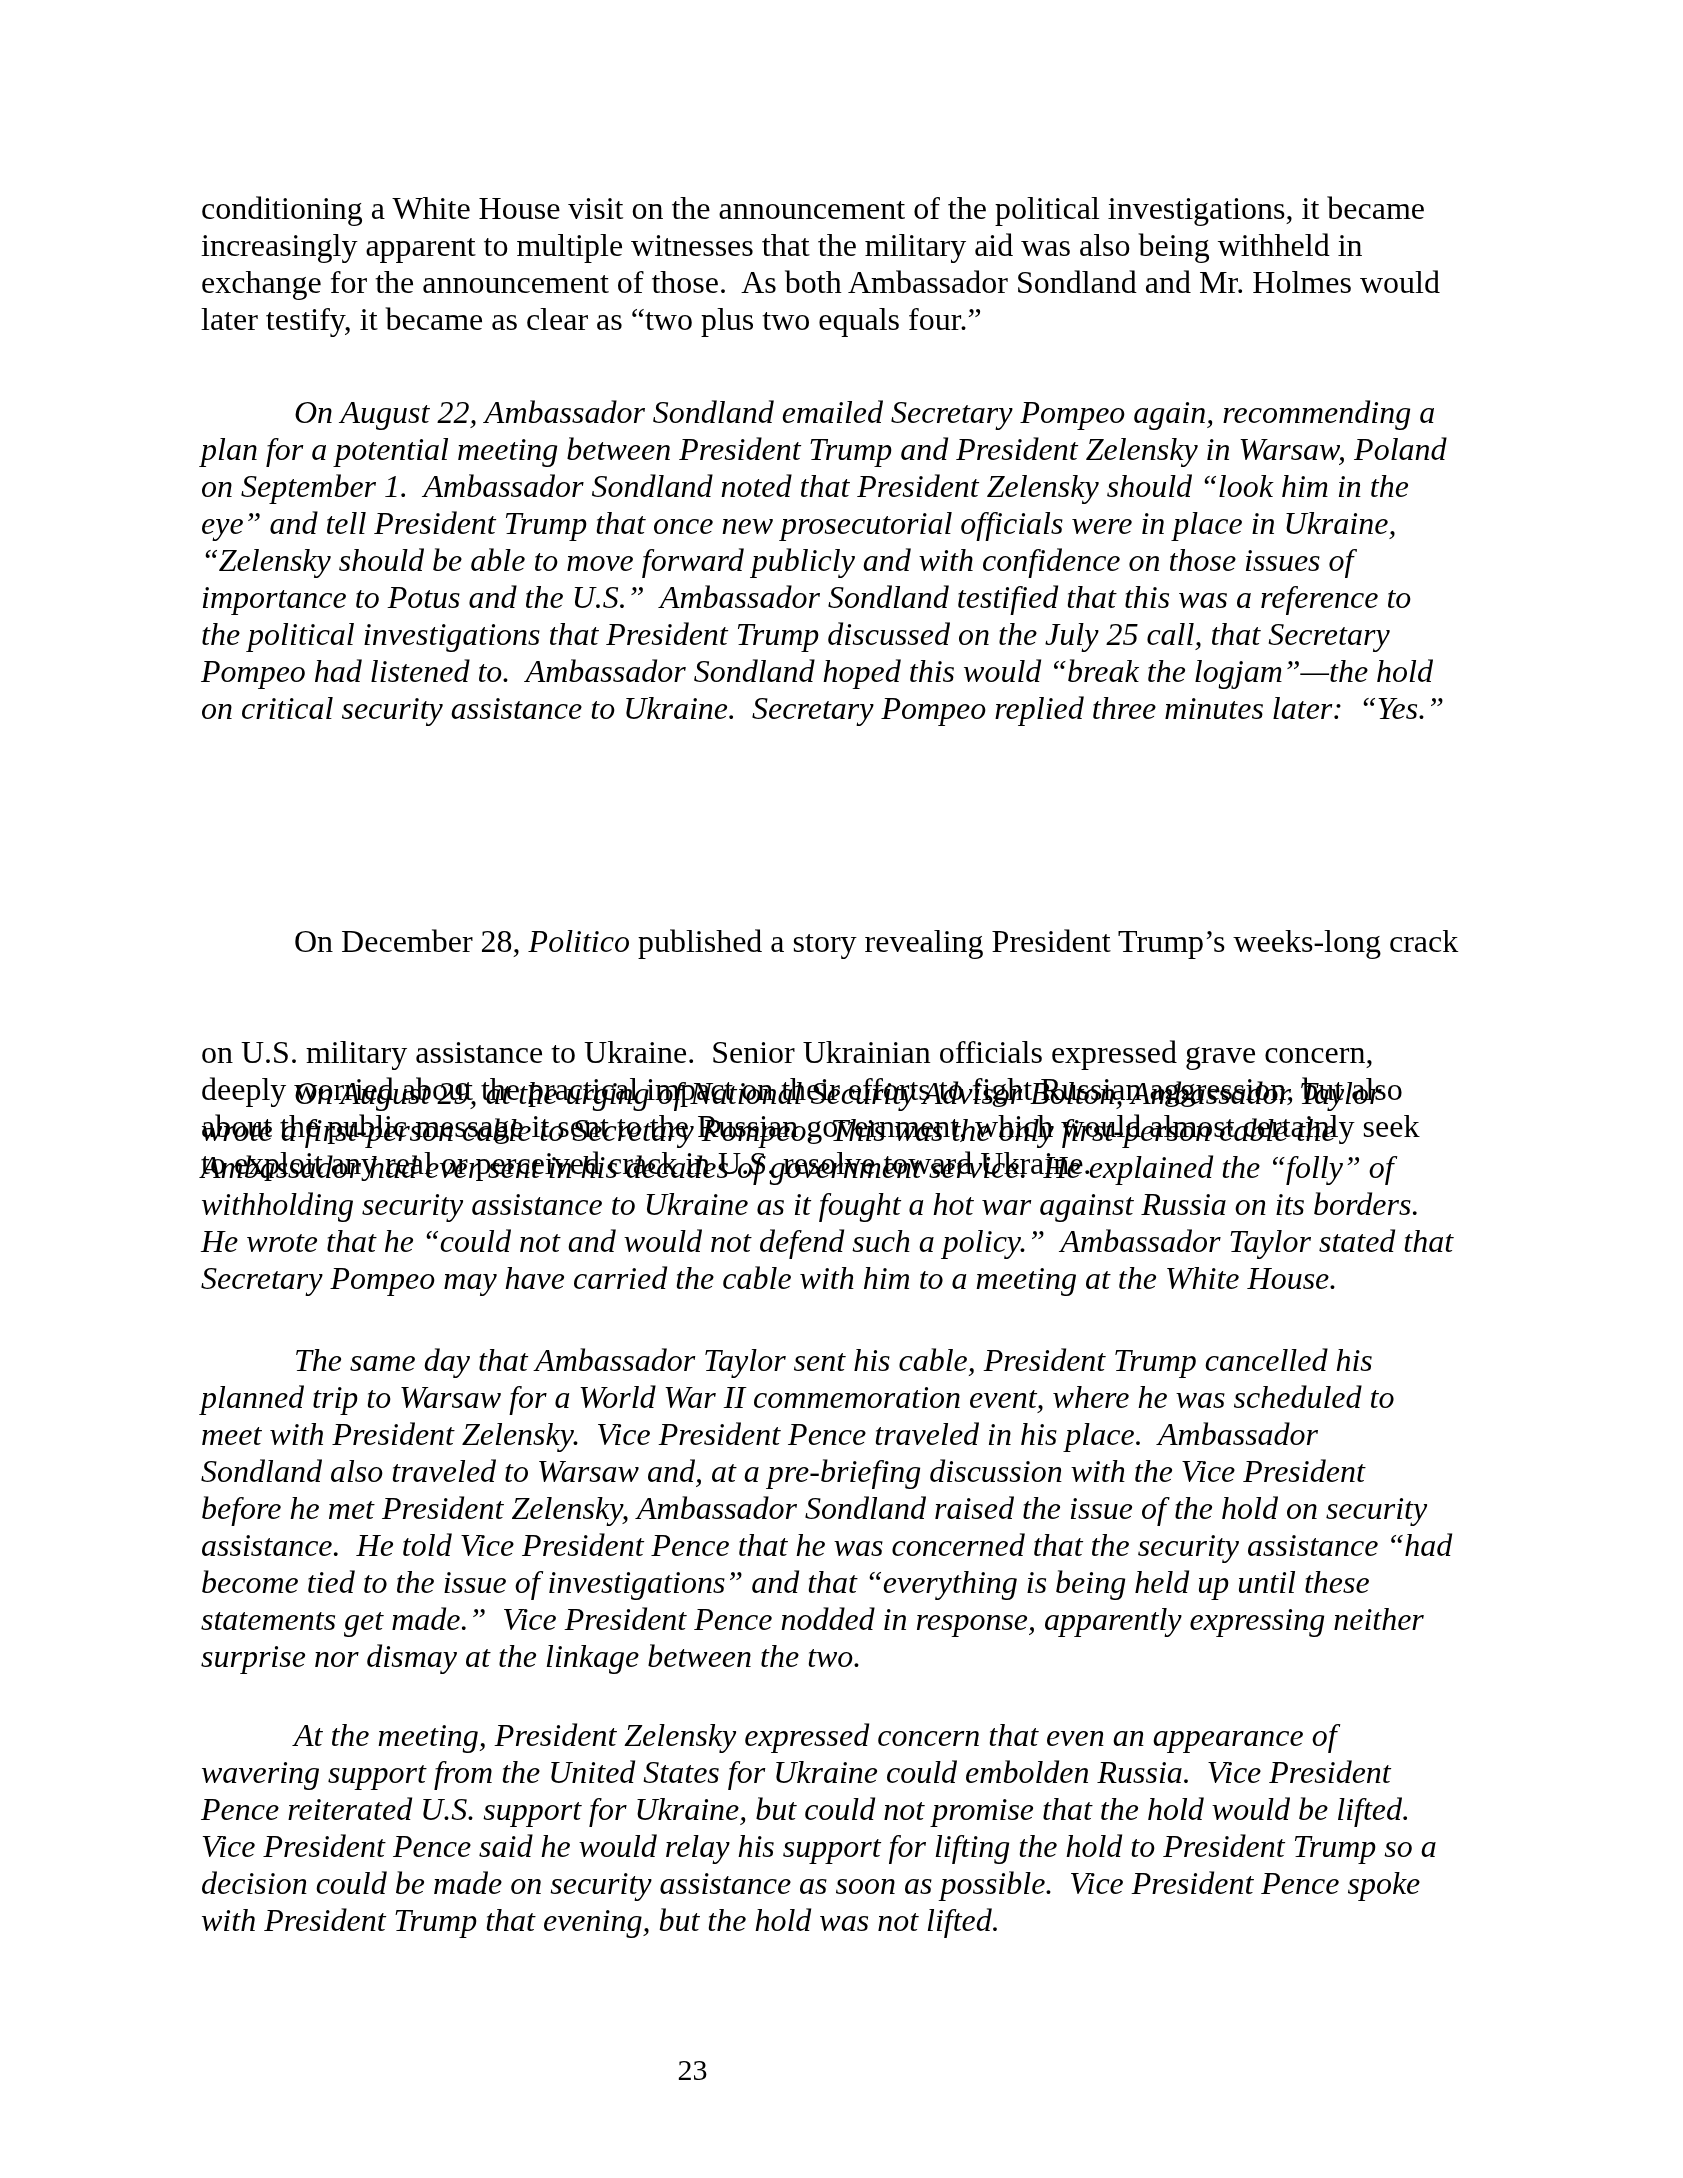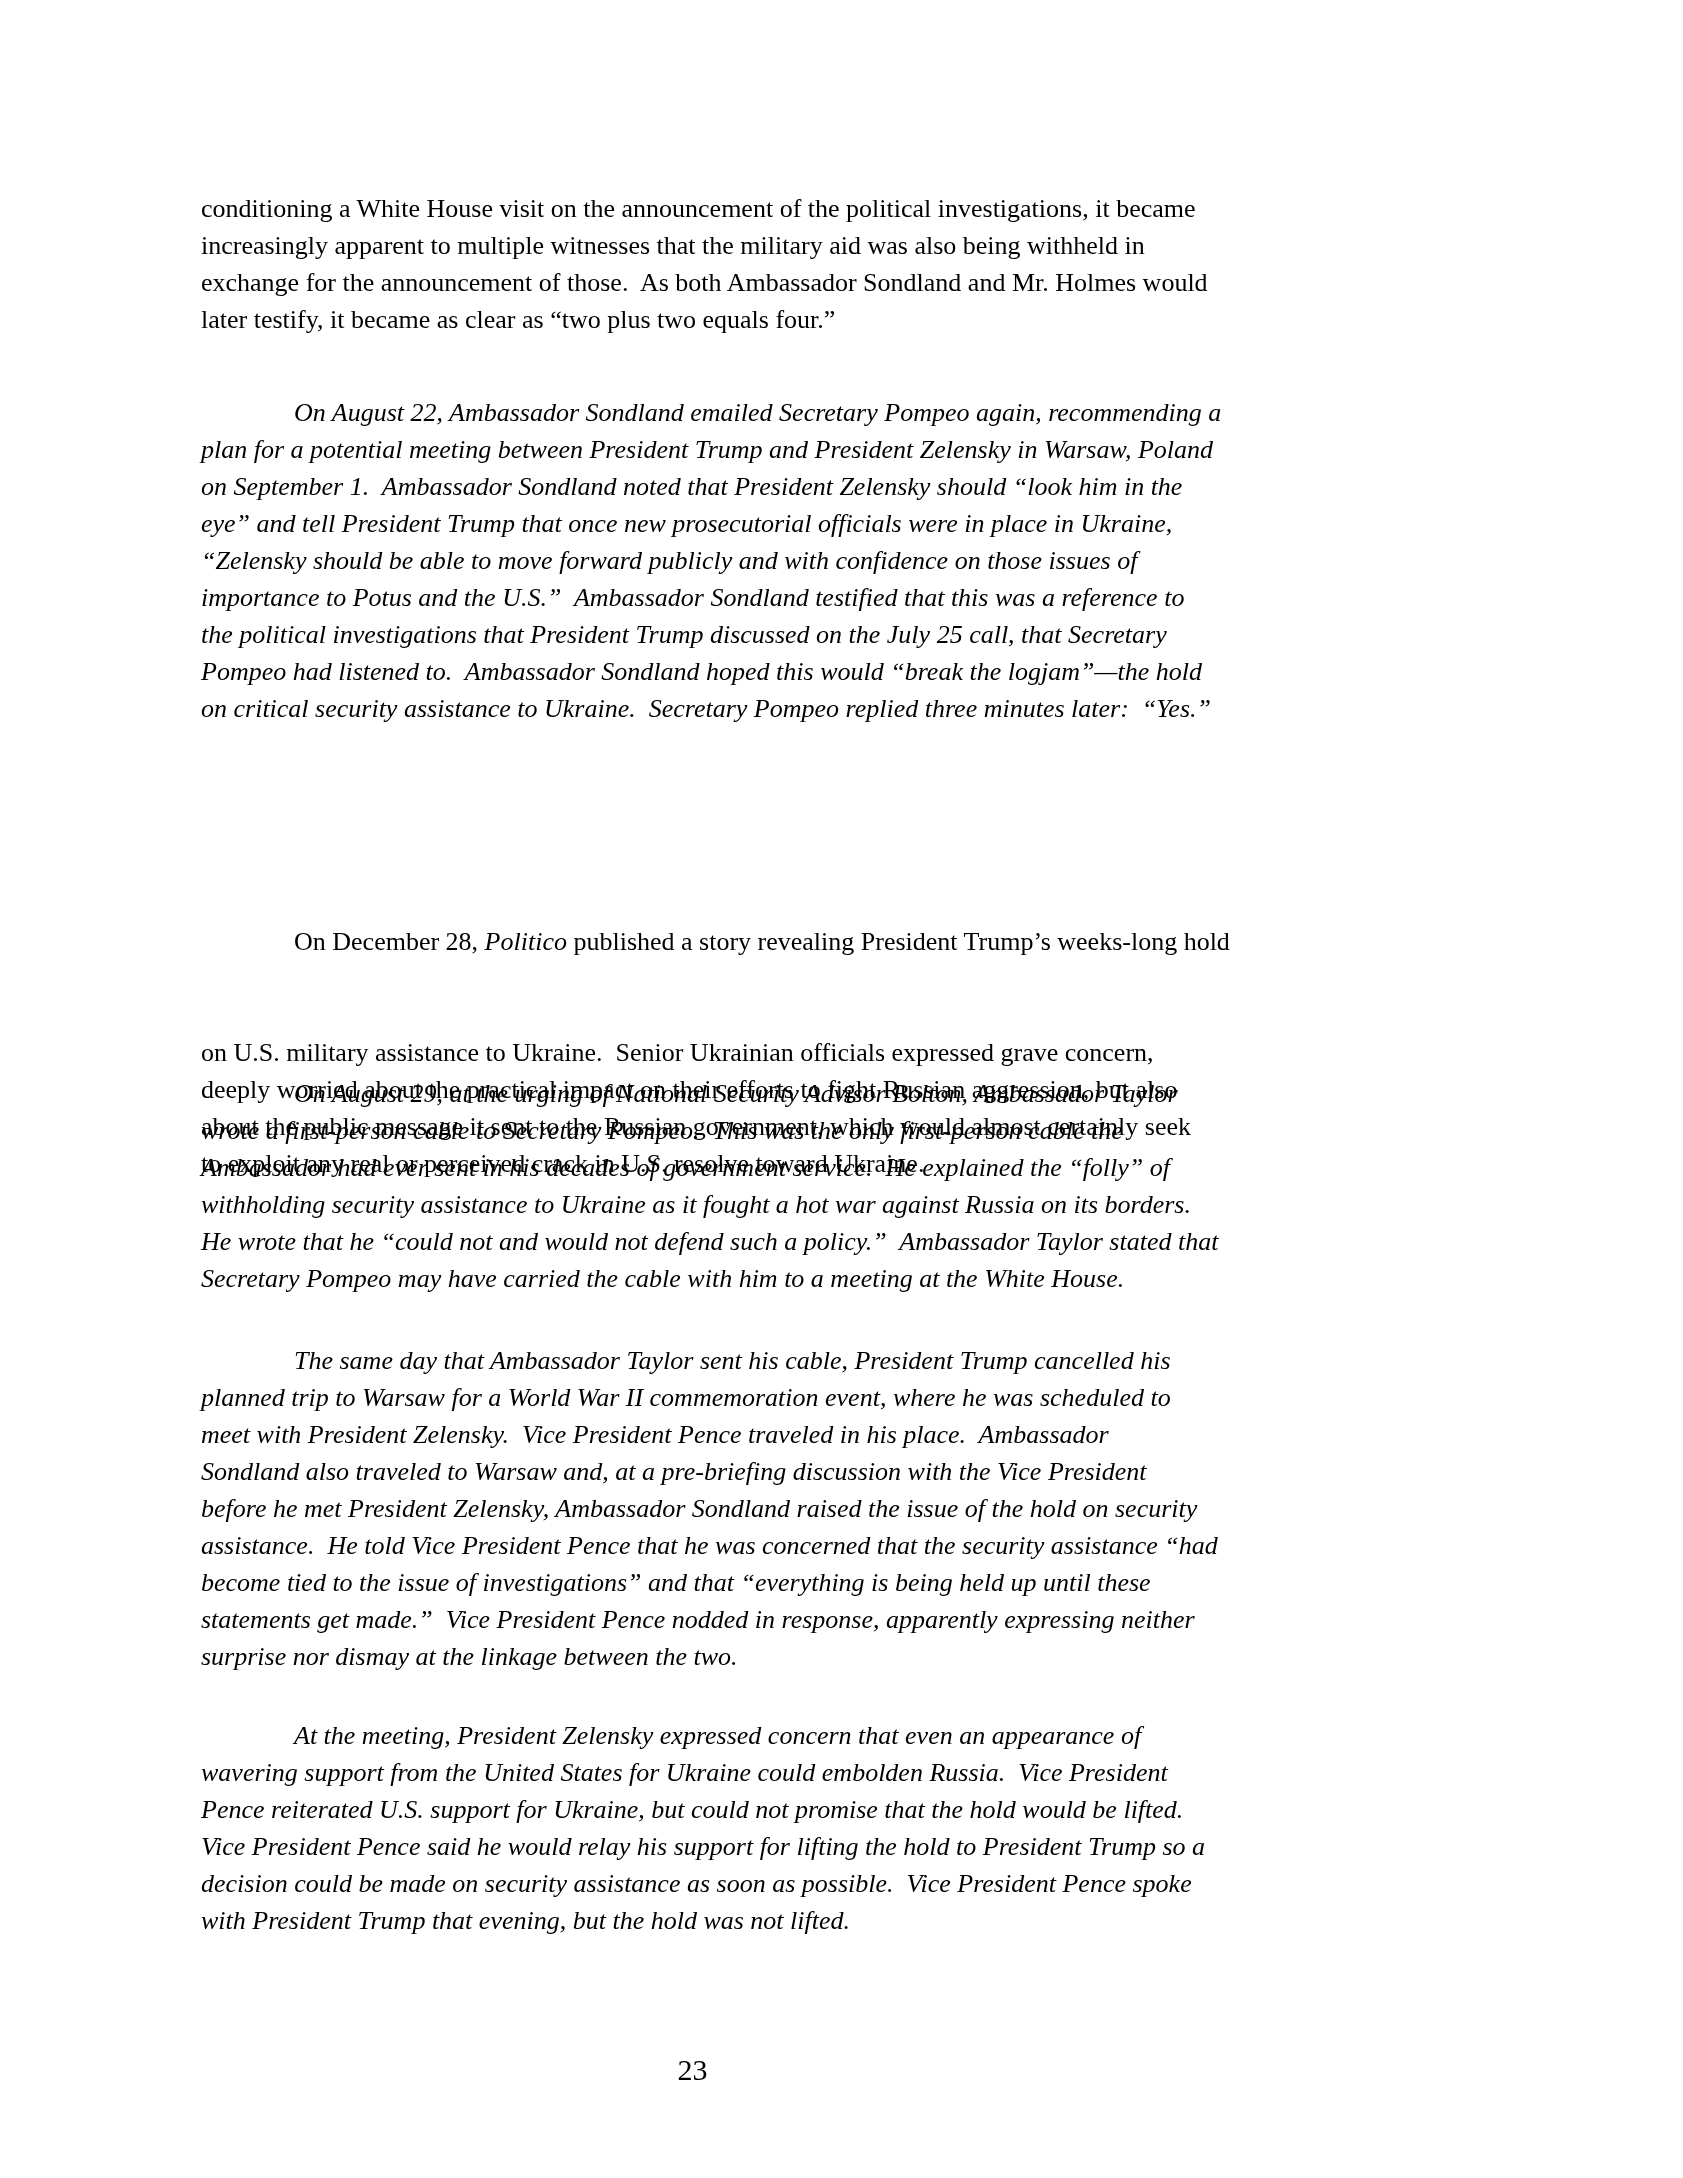--- a/index.html
+++ b/index.html
@@ -13,21 +13,21 @@
     height: 2178px;
     background: #ffffff;
     overflow: hidden;
     font-family: "Liberation Serif", "DejaVu Serif", serif;
     color: #000000;
   }
   .para {
     position: absolute;
     left: 201px;
     width: 1287px;
-    font-size: 26px;
+    font-size: 32px;
     line-height: 37px;
     white-space: pre;
     color: #000000;
   }
   .indent { text-indent: 93px; font-style: italic; }
   .firstline { padding-left: 93px; height: 37px; white-space: pre; }
   .italic { font-style: italic; margin-top: 24px; }
   #heading {
     position: absolute;
     left: 0;
@@ -54,21 +54,21 @@
 <body>
 
 <div id="page">
 
   <div class="para" style="top:190px;">conditioning a White House visit on the announcement of the political investigations, it became<br>increasingly apparent to multiple witnesses that the military aid was also being withheld in<br>exchange for the announcement of those.  As both Ambassador Sondland and Mr. Holmes would<br>later testify, it became as clear as “two plus two equals four.”</div>
 
   <div class="para indent" style="top:394px;">On August 22, Ambassador Sondland emailed Secretary Pompeo again, recommending a<br>plan for a potential meeting between President Trump and President Zelensky in Warsaw, Poland<br>on September 1.  Ambassador Sondland noted that President Zelensky should “look him in the<br>eye” and tell President Trump that once new prosecutorial officials were in place in Ukraine,<br>“Zelensky should be able to move forward publicly and with confidence on those issues of<br>importance to Potus and the U.S.”  Ambassador Sondland testified that this was a reference to<br>the political investigations that President Trump discussed on the July 25 call, that Secretary<br>Pompeo had listened to.  Ambassador Sondland hoped this would “break the logjam”—the hold<br>on critical security assistance to Ukraine.  Secretary Pompeo replied three minutes later:  “Yes.”</div>
 
 
   <div class="para" style="top:849px;">
-    <div class="firstline"><span>On December 28, </span><span class="italic">Politico</span><span> published a story revealing President Trump’s weeks-long hold</span></div>
+    <div class="firstline"><span>On December 28, </span><span class="italic">Politico</span><span> published a story revealing President Trump’s weeks-long crack</span></div>
     <div>on U.S. military assistance to Ukraine.  Senior Ukrainian officials expressed grave concern,<br>deeply worried about the practical impact on their efforts to fight Russian aggression, but also<br>about the public message it sent to the Russian government, which would almost certainly seek<br>to exploit any real or perceived crack in U.S. resolve toward Ukraine.</div>
   </div>
 
   <div class="para indent" style="top:1075px;">On August 29, at the urging of National Security Advisor Bolton, Ambassador Taylor<br>wrote a first-person cable to Secretary Pompeo.  This was the only first-person cable the<br>Ambassador had ever sent in his decades of government service.  He explained the “folly” of<br>withholding security assistance to Ukraine as it fought a hot war against Russia on its borders.<br>He wrote that he “could not and would not defend such a policy.”  Ambassador Taylor stated that<br>Secretary Pompeo may have carried the cable with him to a meeting at the White House.</div>
 
   <div class="para indent" style="top:1342px;">The same day that Ambassador Taylor sent his cable, President Trump cancelled his<br>planned trip to Warsaw for a World War II commemoration event, where he was scheduled to<br>meet with President Zelensky.  Vice President Pence traveled in his place.  Ambassador<br>Sondland also traveled to Warsaw and, at a pre-briefing discussion with the Vice President<br>before he met President Zelensky, Ambassador Sondland raised the issue of the hold on security<br>assistance.  He told Vice President Pence that he was concerned that the security assistance “had<br>become tied to the issue of investigations” and that “everything is being held up until these<br>statements get made.”  Vice President Pence nodded in response, apparently expressing neither<br>surprise nor dismay at the linkage between the two.</div>
 
   <div class="para indent" style="top:1717px;">At the meeting, President Zelensky expressed concern that even an appearance of<br>wavering support from the United States for Ukraine could embolden Russia.  Vice President<br>Pence reiterated U.S. support for Ukraine, but could not promise that the hold would be lifted.<br>Vice President Pence said he would relay his support for lifting the hold to President Trump so a<br>decision could be made on security assistance as soon as possible.  Vice President Pence spoke<br>with President Trump that evening, but the hold was not lifted.</div>
 
   <div id="page-number">23</div>

